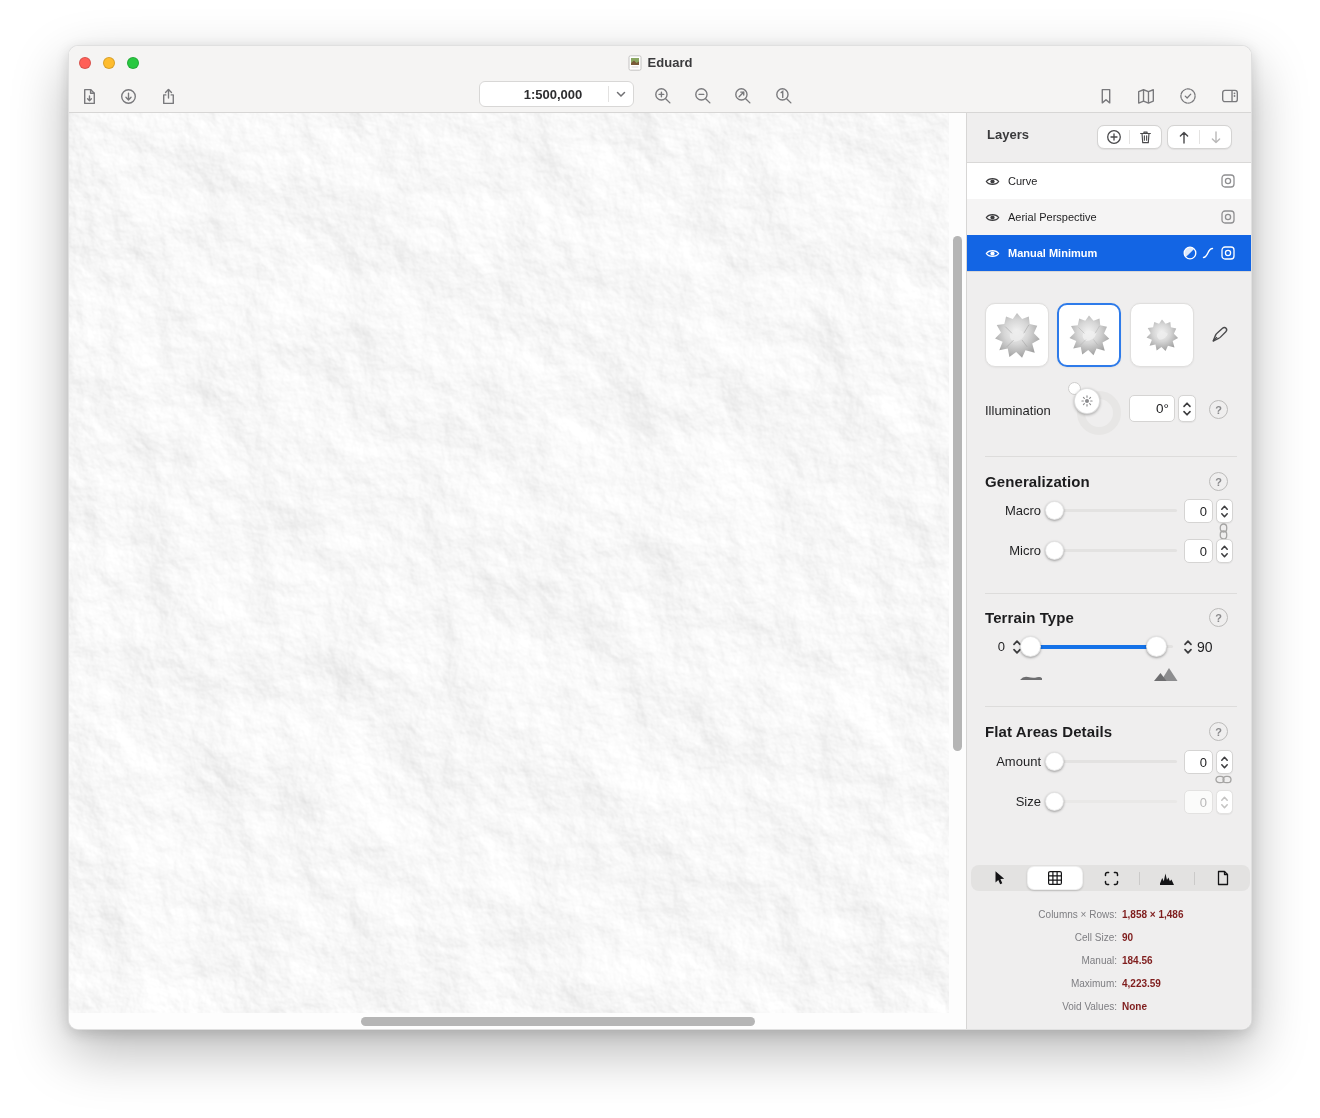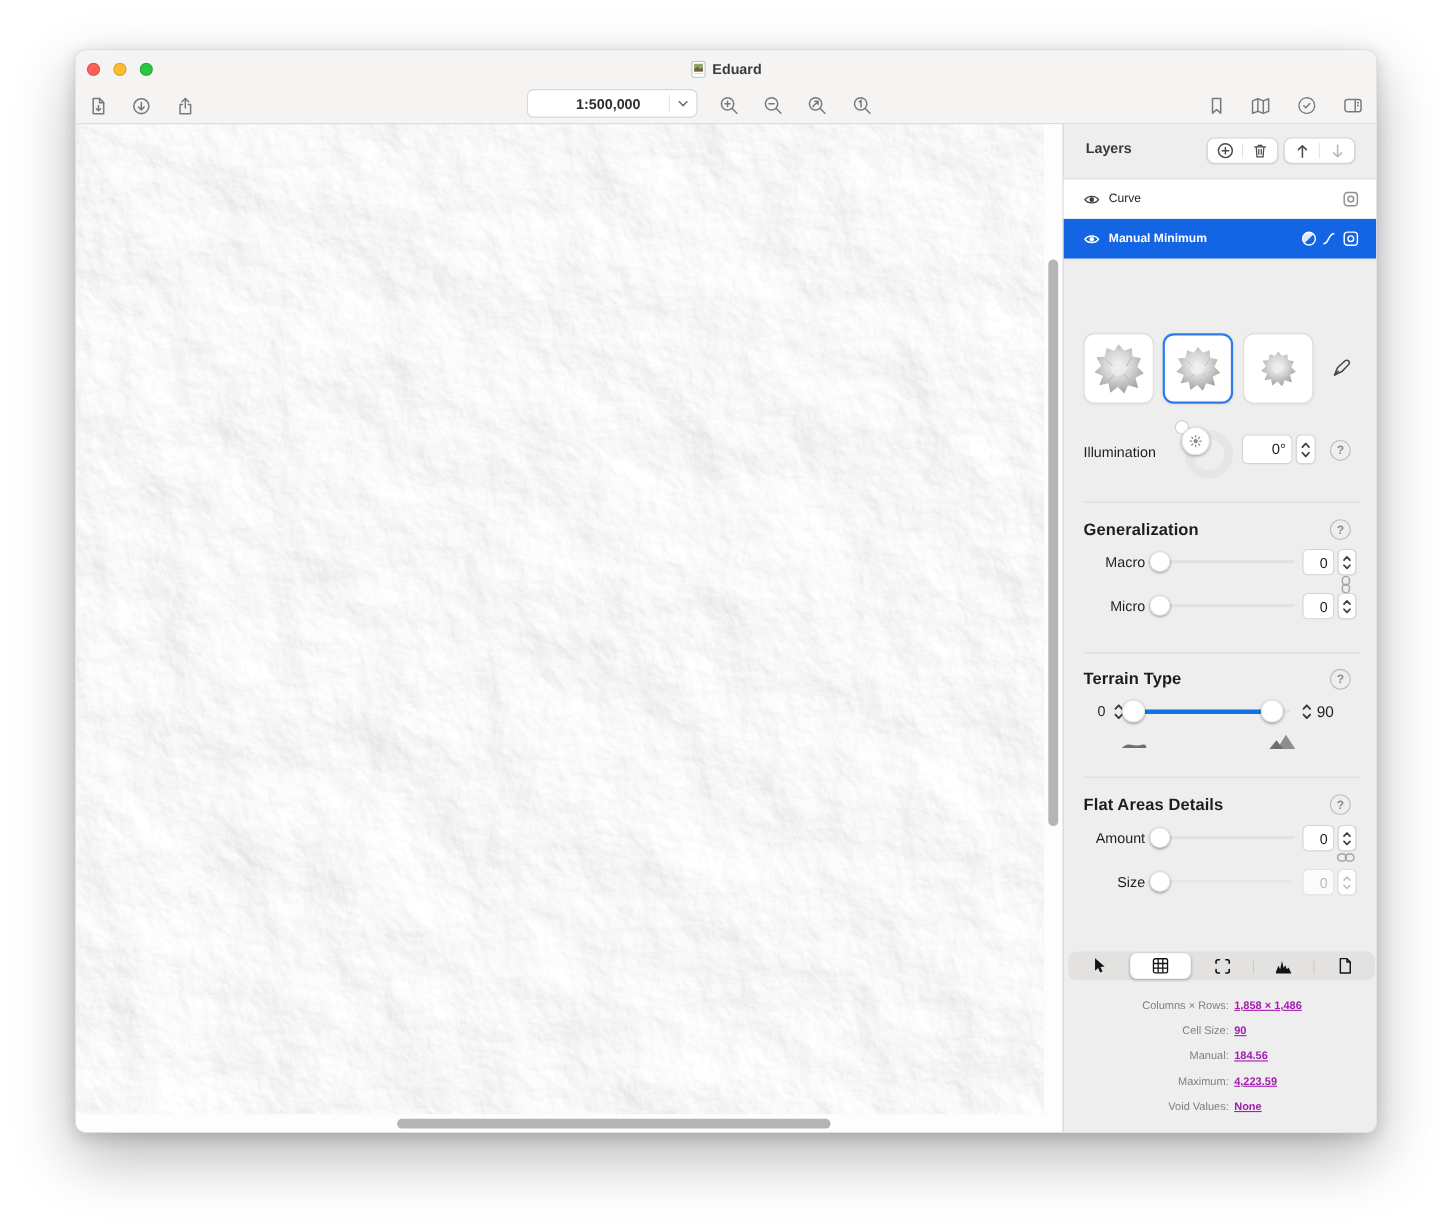--- a/index.html
+++ b/index.html
@@ -87,21 +87,21 @@
   .chain { position:absolute; color:#a5a4a3; display:flex; }
 
   .seg { position:absolute; left:4px; top:752px; width:279px; height:26px; background:#e3e2e1; border-radius:8px; display:flex; align-items:center; }
   .seg .s { flex:1; height:100%; display:flex; align-items:center; justify-content:center; color:#1c1c1e; position:relative; }
   .seg .s.on { background:#fff; border-radius:7px; height:24px; margin:1px 0; box-shadow:0 1px 2px rgba(0,0,0,.18); border:.5px solid rgba(0,0,0,.06); }
   .seg .sd { width:1px; height:13px; background:#cbcac9; }
   .seg .sd.hide { background:transparent; }
 
   .info-row { position:absolute; left:0; width:287px; height:18px; font-size:10px; display:flex; }
   .info-row .ilabel { width:150px; text-align:right; color:#7e7e82; }
-  .info-row .ival { padding-left:5px; color:#a21caf; font-weight:700;text-decoration:underline; }
+  .info-row .ival { padding-left:5px; color:#7f1d1d; font-weight:700; }
 
   svg { display:block; }
 </style>
 </head>
 <body>
 
 <svg width="0" height="0" style="position:absolute">
   <defs>
     <radialGradient id="tg" cx="48%" cy="42%" r="62%">
       <stop offset="0%" stop-color="#f3f3f3"></stop>
@@ -283,20 +283,35 @@
               </svg>
         </span>
         <span>Curve</span>
         <span class="right-ic" style="right:18px">
           <svg width="16" height="16" viewBox="0 0 16 16" fill="none" stroke="currentColor" stroke-width="1.3">
                 <rect x="2" y="2" width="12" height="12" rx="3"></rect>
                 <circle cx="8" cy="8" r="2.6"></circle>
               </svg>
         </span>
       </div>
+      <div class="lrow alt">
+        <span class="eye">
+          <svg width="15" height="11" viewBox="0 0 15 11" fill="none" stroke="currentColor" stroke-width="1.2">
+                <path d="M1.3 5.5 C4 1.6 11 1.6 13.7 5.5 C11 9.4 4 9.4 1.3 5.5 Z"></path>
+                <circle cx="7.5" cy="5.5" r="2.1" fill="currentColor" stroke="none"></circle>
+              </svg>
+        </span>
+        <span>Aerial Perspective</span>
+        <span class="right-ic" style="right:18px">
+          <svg width="16" height="16" viewBox="0 0 16 16" fill="none" stroke="currentColor" stroke-width="1.3">
+                <rect x="2" y="2" width="12" height="12" rx="3"></rect>
+                <circle cx="8" cy="8" r="2.6"></circle>
+              </svg>
+        </span>
+      </div>
       <div class="lrow sel">
         <span class="eye">
           <svg width="15" height="11" viewBox="0 0 15 11" fill="none" stroke="currentColor" stroke-width="1.2">
                 <path d="M1.3 5.5 C4 1.6 11 1.6 13.7 5.5 C11 9.4 4 9.4 1.3 5.5 Z"></path>
                 <circle cx="7.5" cy="5.5" r="2.1" fill="currentColor" stroke="none"></circle>
               </svg>
         </span>
         <span>Manual Minimum</span>
         <span class="right-ic" style="right:56px">
           <svg width="16" height="16" viewBox="0 0 16 16" fill="none" stroke="currentColor" stroke-width="1.3">

